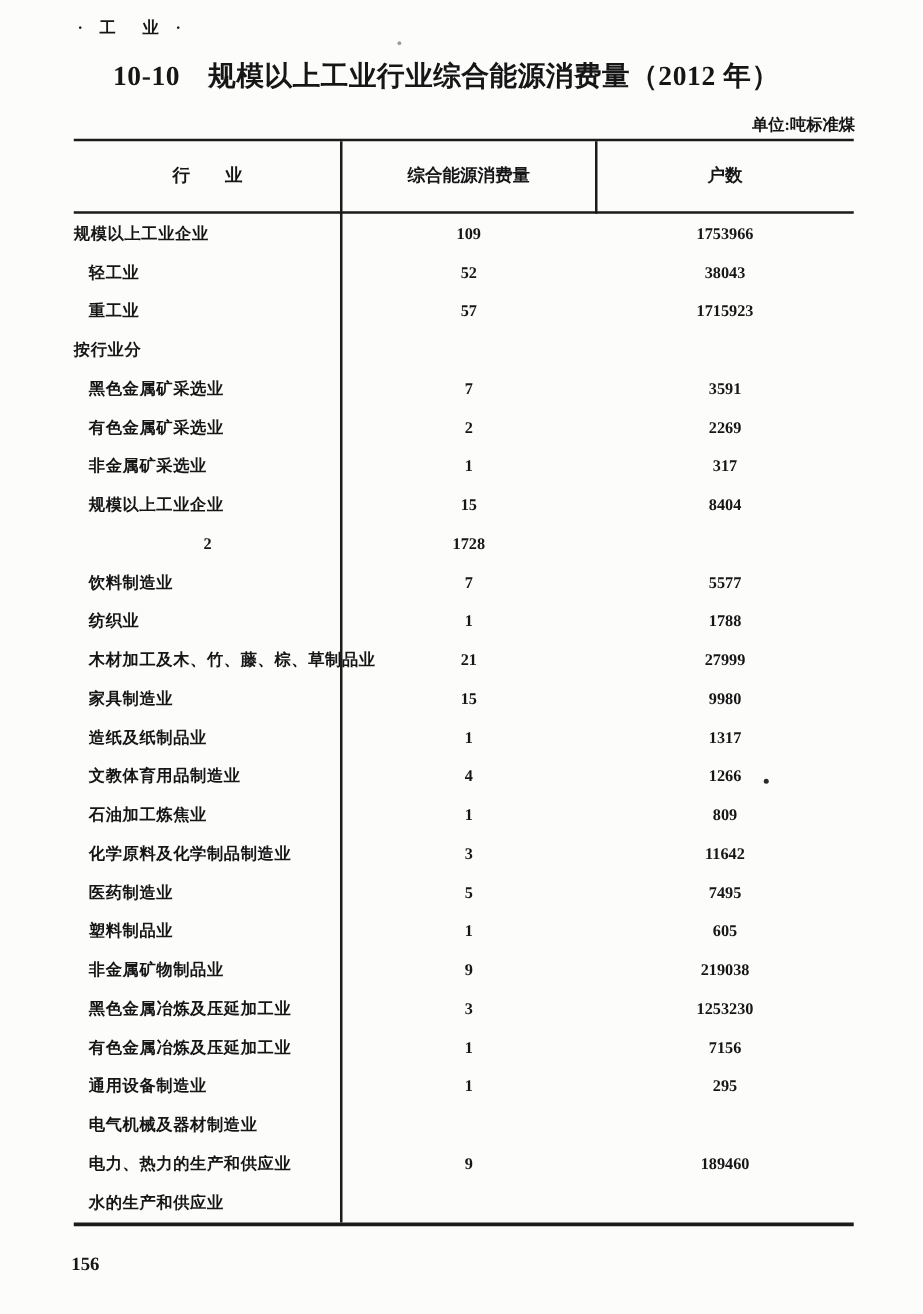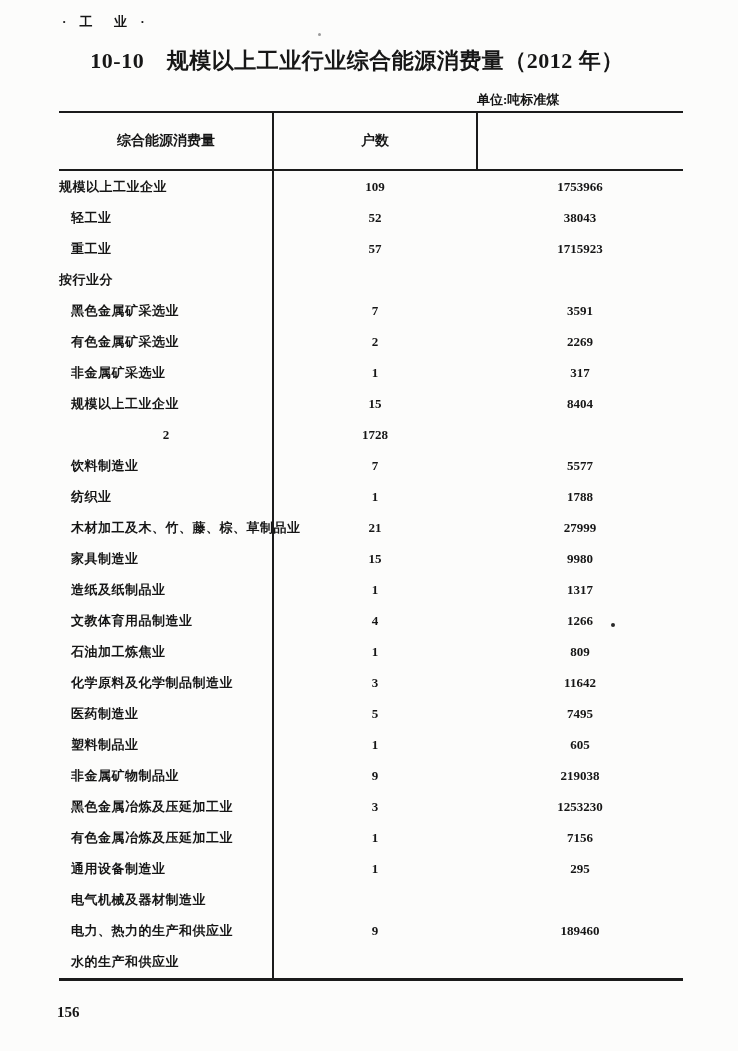--- a/index.html
+++ b/index.html
@@ -26,20 +26,21 @@
     text-align: center;
     font-size: 22px;
     font-weight: bold;
     letter-spacing: 0.5px;
     white-space: pre;
   }
   .unit-note {
     position: absolute;
     left: 477px; top: 91px;
     width: 207px;
+    text-align: right;
     font-size: 13px;
     font-weight: bold;
   }
   .stat-table {
     position: absolute;
     left: 59px; top: 111px;
     width: 624px; height: 870px;
     border-top: 2px solid #1b1b1b;
     border-bottom: 3px solid #1b1b1b;
     display: flex;
@@ -106,20 +107,21 @@
 <div class="page-header">· 工  业 ·</div>
 
 <h1 class="title">10-10　规模以上工业行业综合能源消费量（2012 年）</h1>
 
 <div class="unit-note">单位:吨标准煤</div>
 
 <div class="stat-table">
   <div class="vline-body"></div>
   <div class="vline-head"></div>
   <div class="thead">
+    <div class="hcell">行　　业</div>
     <div class="hcell">综合能源消费量</div>
     <div class="hcell">户数</div>
   </div>
   <div class="tbody">
       <div class="row">
         <div class="industry">规模以上工业企业</div>
         <div class="num">109</div>
         <div class="num">1753966</div>
       </div>
       <div class="row indent-1">

